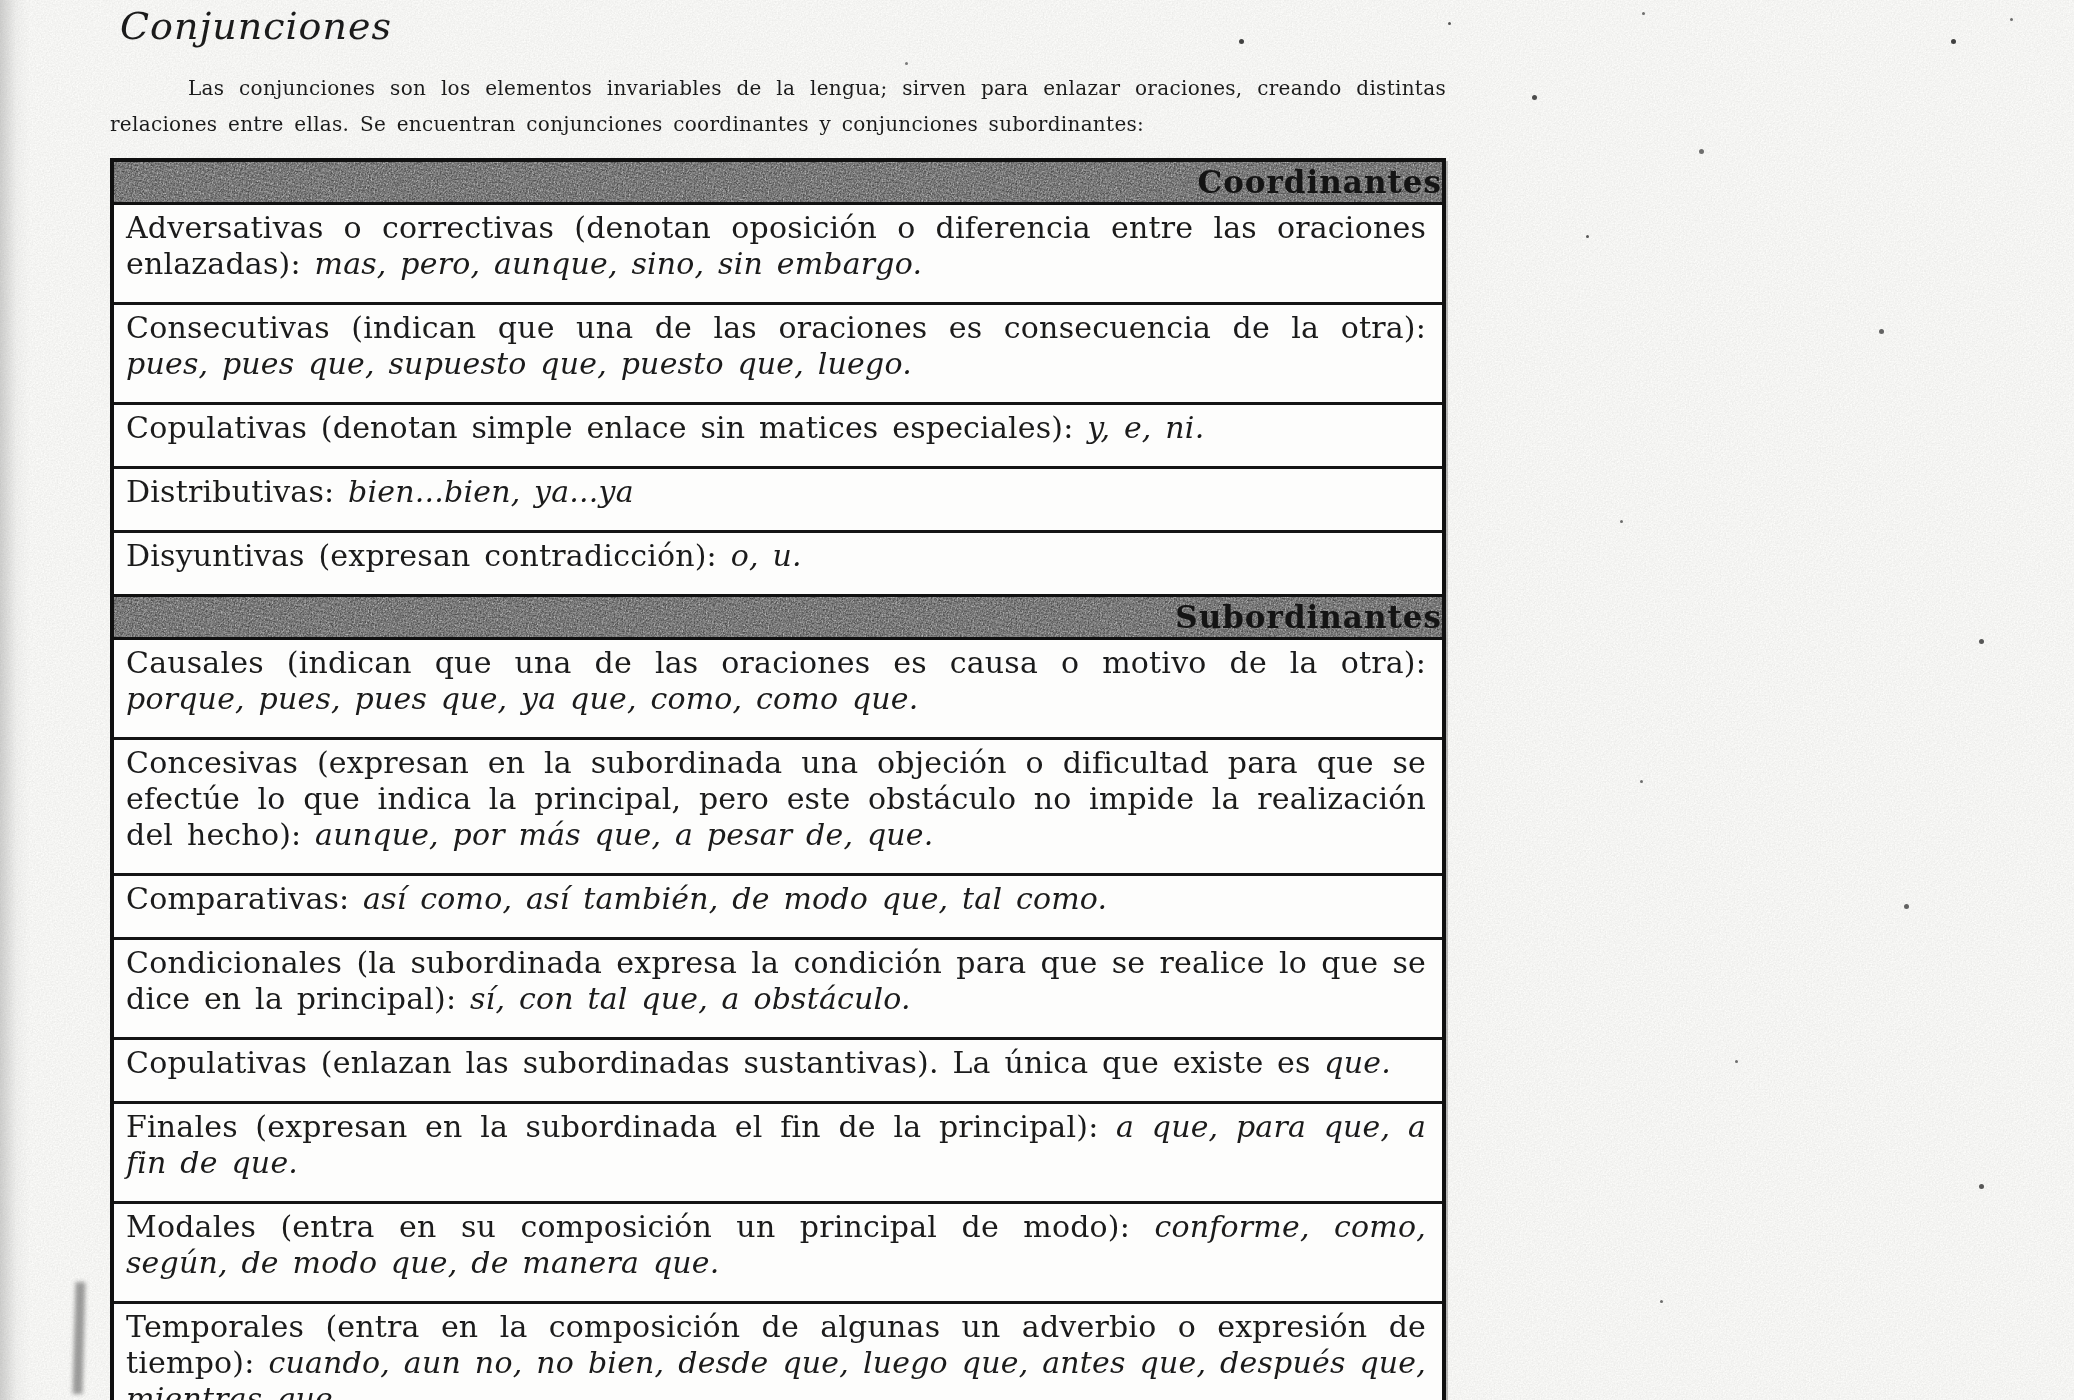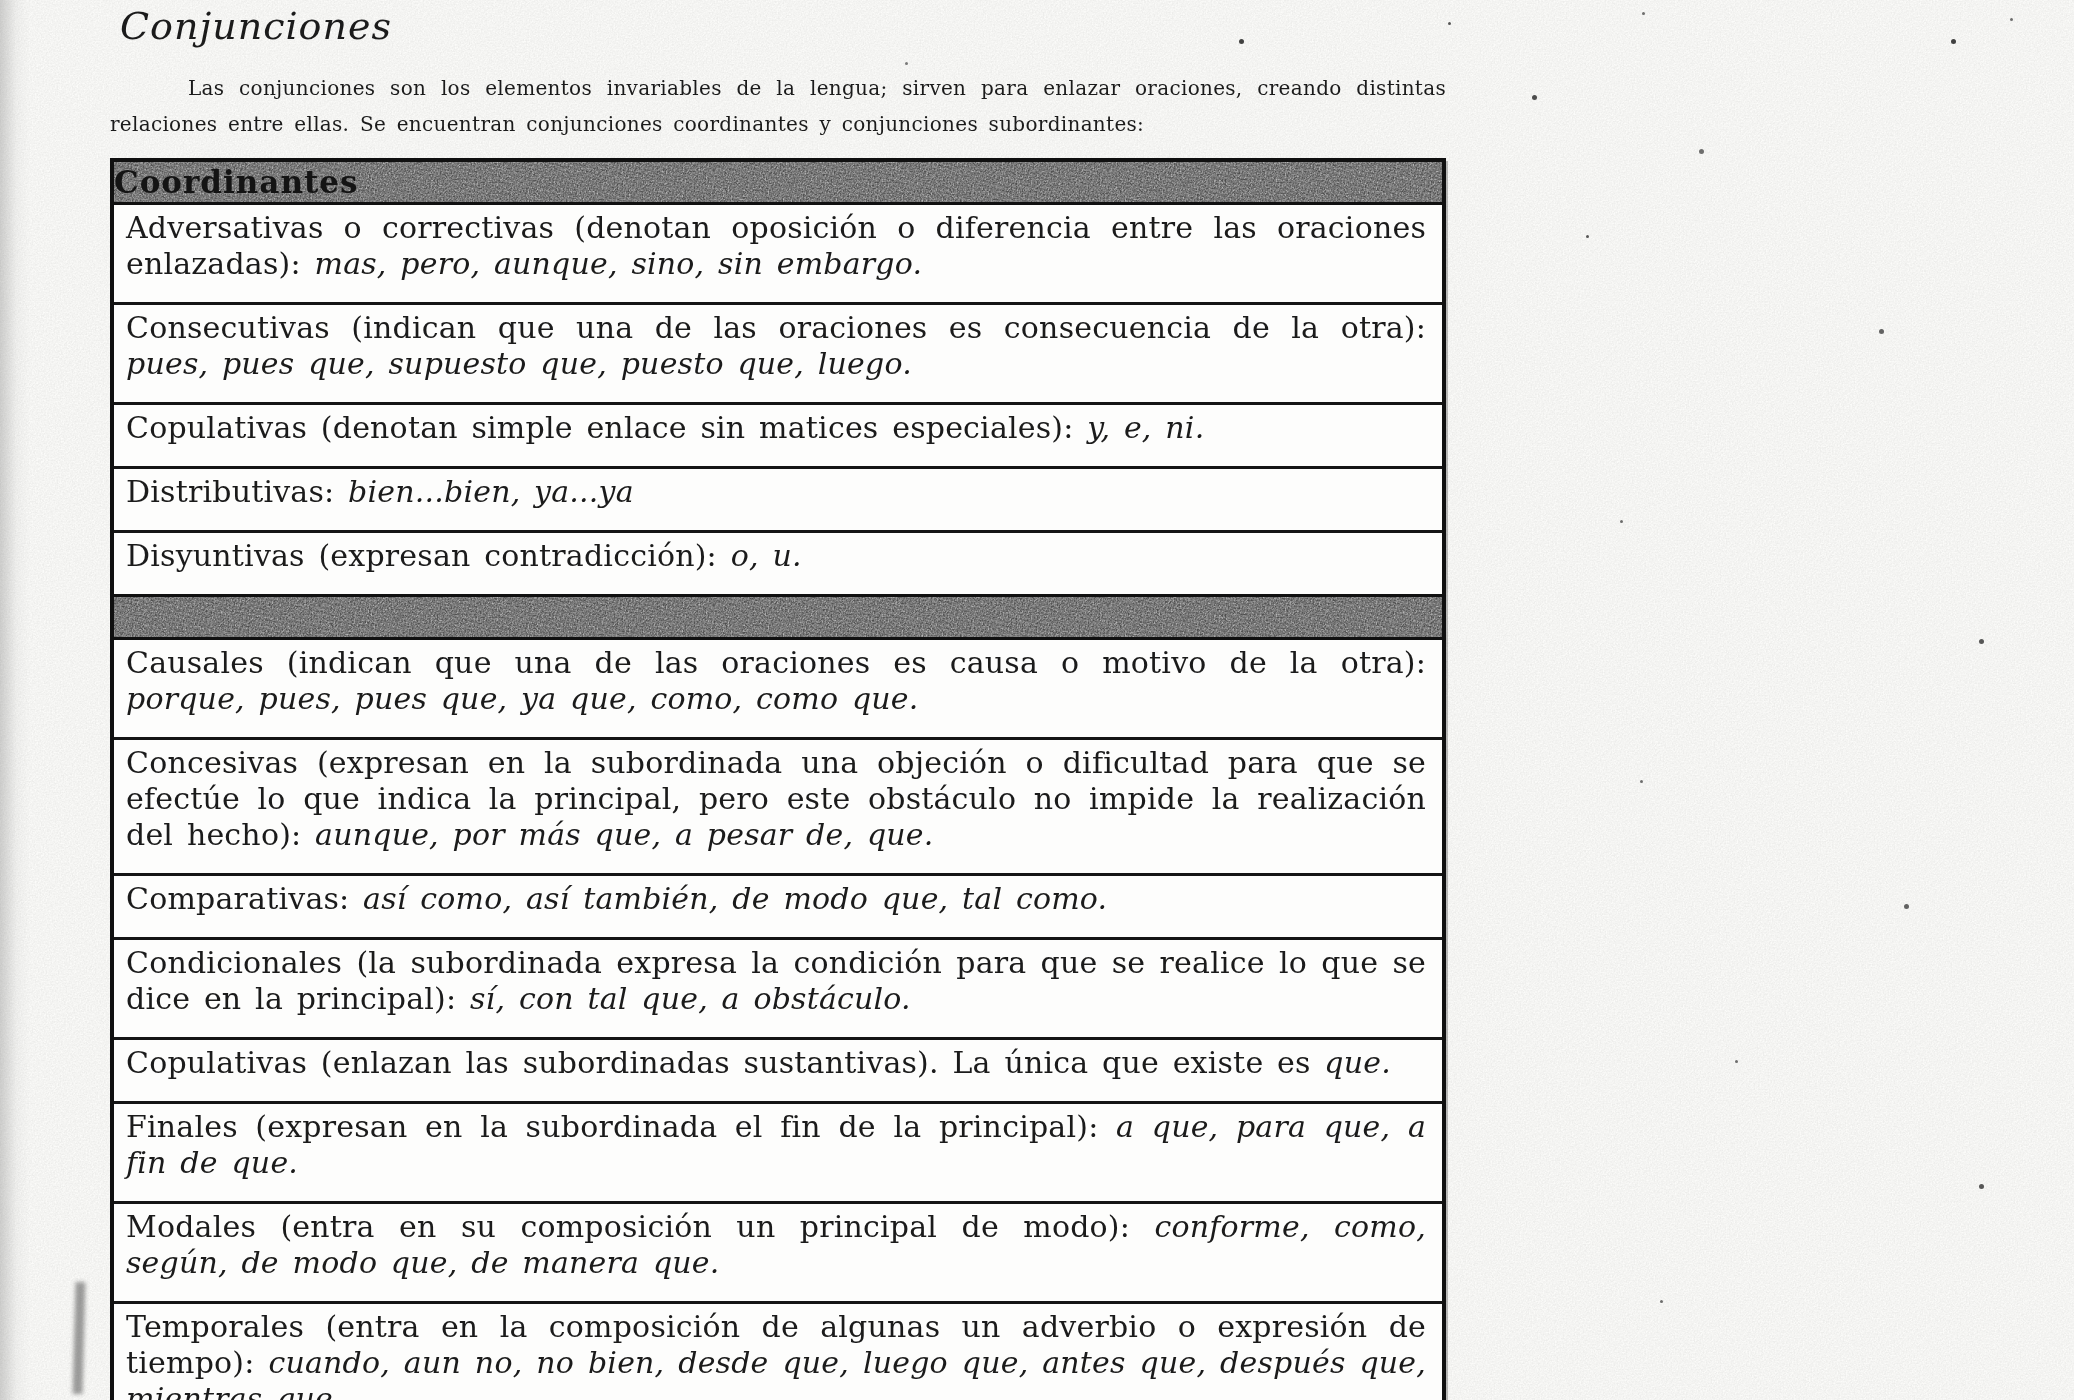--- a/index.html
+++ b/index.html
@@ -91,21 +91,21 @@
   .band:first-child{border-top:none;}
   .band .noise, .page-noise{
     position:absolute;inset:0;width:100%;height:100%;
     pointer-events:none;
   }
   .band .noise{opacity:.5;}
   .page-noise{opacity:.05;}
   .band-label{
     position:relative;
     display:block;
-    text-align:left;
+    text-align:right;
     font-weight:bold;
     font-size:31px;
     line-height:40px;
     color:#141414;
     letter-spacing:1px;
   }
   .row{
     padding:5px 16px 20px 12px;
     font-size:30px;
     line-height:36px;
@@ -154,20 +154,21 @@
           <div class="row"><span>Consecutivas (indican que una de las oraciones es consecuencia de la otra): </span><span class="em">pues, pues que, supuesto que, puesto que, luego.</span></div>
           <div class="row"><span>Copulativas (denotan simple enlace sin matices especiales): </span><span class="em">y, e, ni.</span></div>
           <div class="row"><span>Distributivas: </span><span class="em">bien...bien, ya...ya</span></div>
           <div class="row"><span>Disyuntivas (expresan contradicción): </span><span class="em">o, u.</span></div>
         </div>
 
       <div class="band">
         <svg class="noise" aria-hidden="true">
             <rect width="100%" height="100%" filter="url(#grain)"></rect>
           </svg>
+        <span class="band-label">Subordinantes</span>
       </div>
       <div class="rows">
           <div class="row"><span>Causales (indican que una de las oraciones es causa o motivo de la otra): </span><span class="em">porque, pues, pues que, ya que, como, como que.</span></div>
           <div class="row"><span>Concesivas (expresan en la subordinada una objeción o dificultad para que se efectúe lo que indica la principal, pero este obstáculo no impide la realización del hecho): </span><span class="em">aunque, por más que, a pesar de, que.</span></div>
           <div class="row"><span>Comparativas: </span><span class="em">así como, así también, de modo que, tal como.</span></div>
           <div class="row"><span>Condicionales (la subordinada expresa la condición para que se realice lo que se dice en la principal): </span><span class="em">sí, con tal que, a obstáculo.</span></div>
           <div class="row"><span>Copulativas (enlazan las subordinadas sustantivas). La única que existe es </span><span class="em">que.</span></div>
           <div class="row"><span>Finales (expresan en la subordinada el fin de la principal): </span><span class="em">a que, para que, a fin de que.</span></div>
           <div class="row"><span>Modales (entra en su composición un principal de modo): </span><span class="em">conforme, como, según, de modo que, de manera que.</span></div>
           <div class="row"><span>Temporales (entra en la composición de algunas un adverbio o expresión de tiempo): </span><span class="em">cuando, aun no, no bien, desde que, luego que, antes que, después que, mientras que.</span></div>

